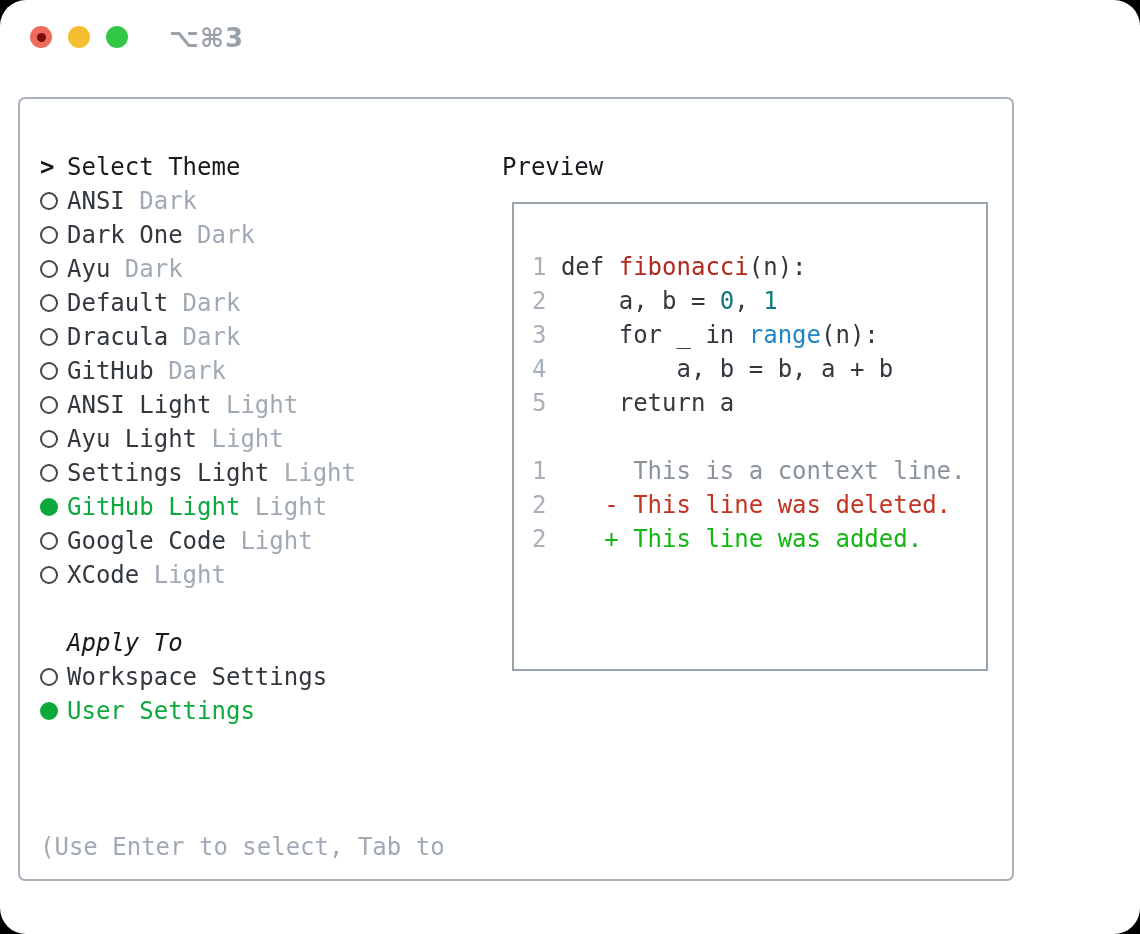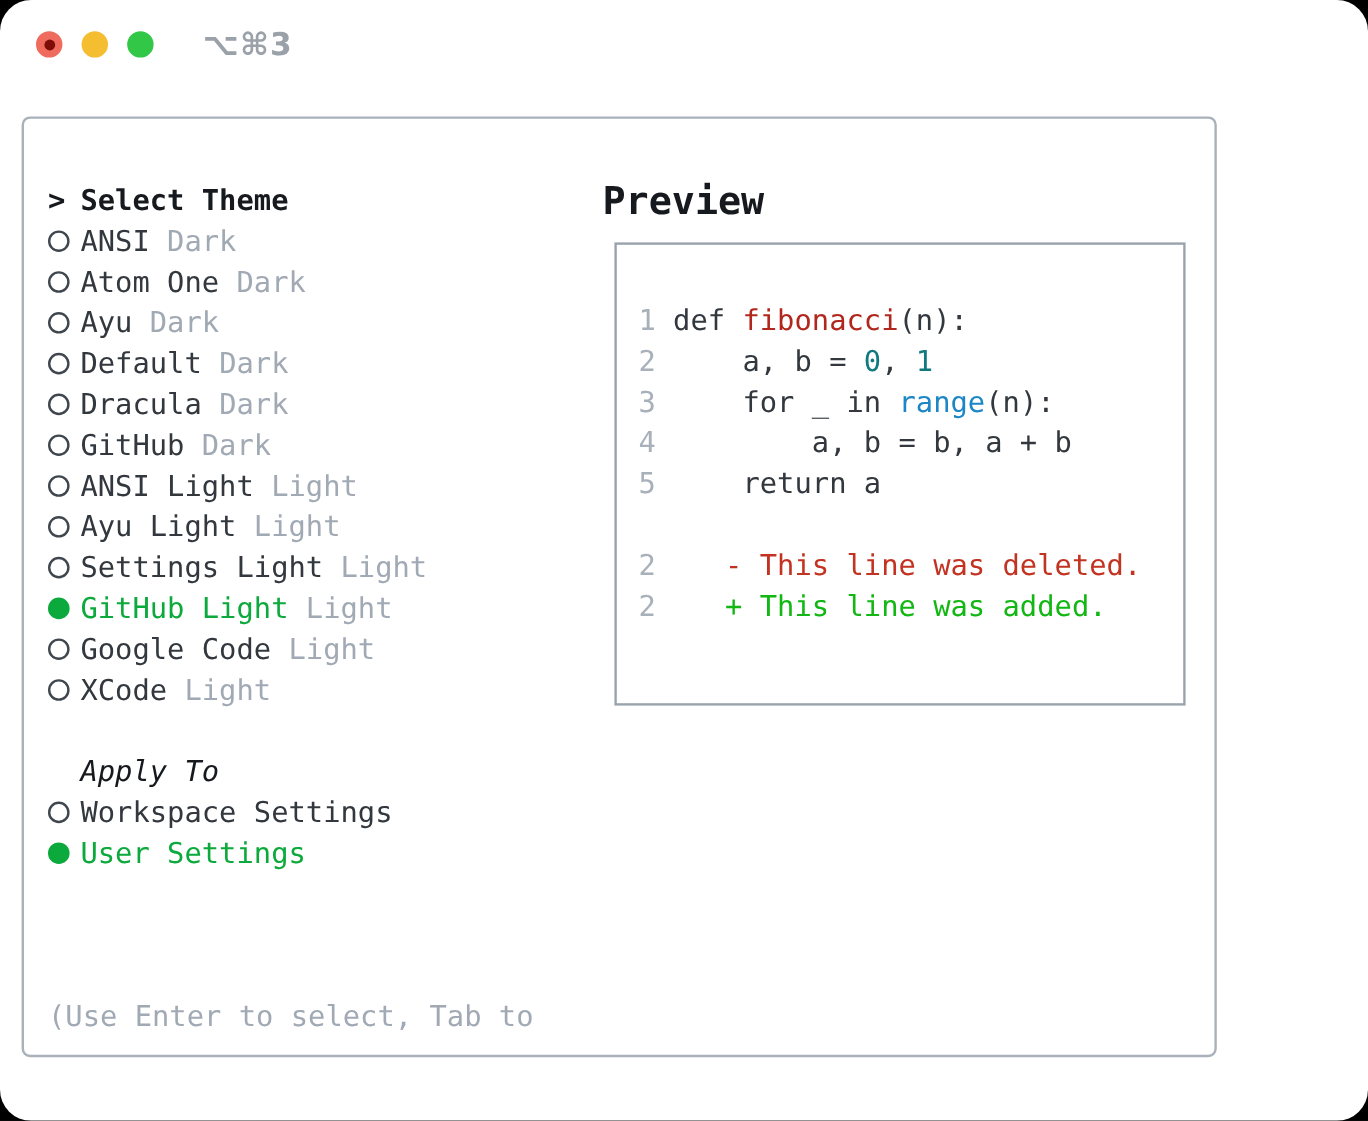--- a/index.html
+++ b/index.html
@@ -38,41 +38,41 @@
     border-radius: 7px;
     box-sizing: border-box;
     background: #fff;
   }
 
   .left-col { position: absolute; left: 20px; top: 51px; }
   .row { height: 34px; line-height: 34px; font-size: 24px; white-space: pre; display: flex; align-items: center; color: var(--text-dark); }
   .spacer { height: 34px; }
   .marker-cell { display: inline-flex; width: 27px; justify-content: flex-start; align-items: center; flex: none; }
   .arrow-glyph { font-weight: bold; color: var(--text-black); font-size: 24px; line-height: 34px; }
-  .heading  { font-weight: bold; color: var(--text-black); text-align: center; }
+  .heading  { font-weight: normal; color: var(--text-black); text-align: center; }
   .heading2 { color: var(--text-black); font-style: italic; }
   .radio {
     width: 14px; height: 14px; border-radius: 50%;
     border: 2px solid var(--radio-outline); box-sizing: content-box;
   }
   .radio.selected { border-color: var(--selected-green); background: var(--selected-green); }
   .opt-name { color: var(--text-dark); }
   .opt-name.selected { color: var(--selected-green); text-align: center; }
   .opt-variant { color: var(--text-muted); }
   .help { margin-top: 0; font-size: 24px; line-height: 34px; color: var(--text-muted); white-space: pre; }
 
   
   .preview-title {
     position: absolute; left: 482px; top: 51px;
     height: 34px; line-height: 34px;
-    font-size: 32px; font-weight: bold; color: var(--text-black); text-align: center;
+    font-size: 24px; font-weight: normal; color: var(--text-black); text-align: center;
   }
   .preview-box {
     position: absolute; left: 492px; top: 103px;
-    width: 476px; height: 386px;
+    width: 476px; height: 469px;
     border: 2px solid var(--preview-border);
     box-sizing: border-box;
     background: #fff;
   }
   .code-block { position: absolute; left: 18px; top: 46px; }
   .code-line { height: 34px; line-height: 34px; font-size: 24px; white-space: pre; }
   .tok-ln  { color: var(--line-number); }
   .tok-k   { color: var(--text-dark); }
   .tok-fn  { color: var(--syntax-function); }
   .tok-num { color: var(--syntax-number); }
@@ -96,21 +96,21 @@
 
   <div class="panel">
     <div class="left-col">
       <div class="row">
         <span class="marker-cell"><span class="arrow-glyph">&gt;</span></span>
         <span class="heading">Select Theme</span>
       </div>
 
       <div id="theme-list">
           <div class="row"><span class="marker-cell"><span class="radio"></span></span><span class="opt-name">ANSI</span><span class="opt-variant"> Dark</span></div>
-          <div class="row"><span class="marker-cell"><span class="radio"></span></span><span class="opt-name">Atom One</span><span class="opt-variant"> Dark</span></div>
+          <div class="row"><span class="marker-cell"><span class="radio"></span></span><span class="opt-name">Dark One</span><span class="opt-variant"> Dark</span></div>
           <div class="row"><span class="marker-cell"><span class="radio"></span></span><span class="opt-name">Ayu</span><span class="opt-variant"> Dark</span></div>
           <div class="row"><span class="marker-cell"><span class="radio"></span></span><span class="opt-name">Default</span><span class="opt-variant"> Dark</span></div>
           <div class="row"><span class="marker-cell"><span class="radio"></span></span><span class="opt-name">Dracula</span><span class="opt-variant"> Dark</span></div>
           <div class="row"><span class="marker-cell"><span class="radio"></span></span><span class="opt-name">GitHub</span><span class="opt-variant"> Dark</span></div>
           <div class="row"><span class="marker-cell"><span class="radio"></span></span><span class="opt-name">ANSI Light</span><span class="opt-variant"> Light</span></div>
           <div class="row"><span class="marker-cell"><span class="radio"></span></span><span class="opt-name">Ayu Light</span><span class="opt-variant"> Light</span></div>
           <div class="row"><span class="marker-cell"><span class="radio"></span></span><span class="opt-name">Settings Light</span><span class="opt-variant"> Light</span></div>
           <div class="row"><span class="marker-cell"><span class="radio selected"></span></span><span class="opt-name selected">GitHub Light</span><span class="opt-variant"> Light</span></div>
           <div class="row"><span class="marker-cell"><span class="radio"></span></span><span class="opt-name">Google Code</span><span class="opt-variant"> Light</span></div>
           <div class="row"><span class="marker-cell"><span class="radio"></span></span><span class="opt-name">XCode</span><span class="opt-variant"> Light</span></div>
@@ -138,18 +138,19 @@
 
     <div class="preview-title">Preview</div>
     <div class="preview-box">
       <div class="code-block" id="code-block">
           <div class="code-line"><span class="tok-ln">1</span><span class="tok-k"> def </span><span class="tok-fn">fibonacci</span><span class="tok-k">(n):</span></div>
           <div class="code-line"><span class="tok-ln">2</span><span class="tok-k">     a, b = </span><span class="tok-num">0</span><span class="tok-k">, </span><span class="tok-num">1</span></div>
           <div class="code-line"><span class="tok-ln">3</span><span class="tok-k">     for _ in </span><span class="tok-bi">range</span><span class="tok-k">(n):</span></div>
           <div class="code-line"><span class="tok-ln">4</span><span class="tok-k">         a, b = b, a + b</span></div>
           <div class="code-line"><span class="tok-ln">5</span><span class="tok-k">     return a</span></div>
           <div class="code-line"><span class="tok-ln"></span></div>
+          <div class="code-line"><span class="tok-ln">1</span><span class="tok-ctx">      This is a context line.</span></div>
           <div class="code-line"><span class="tok-ln">2</span><span class="tok-del">    - This line was deleted.</span></div>
           <div class="code-line"><span class="tok-ln">2</span><span class="tok-add">    + This line was added.</span></div>
         </div>
     </div>
   </div>
 </div>
 
 </body></html>

